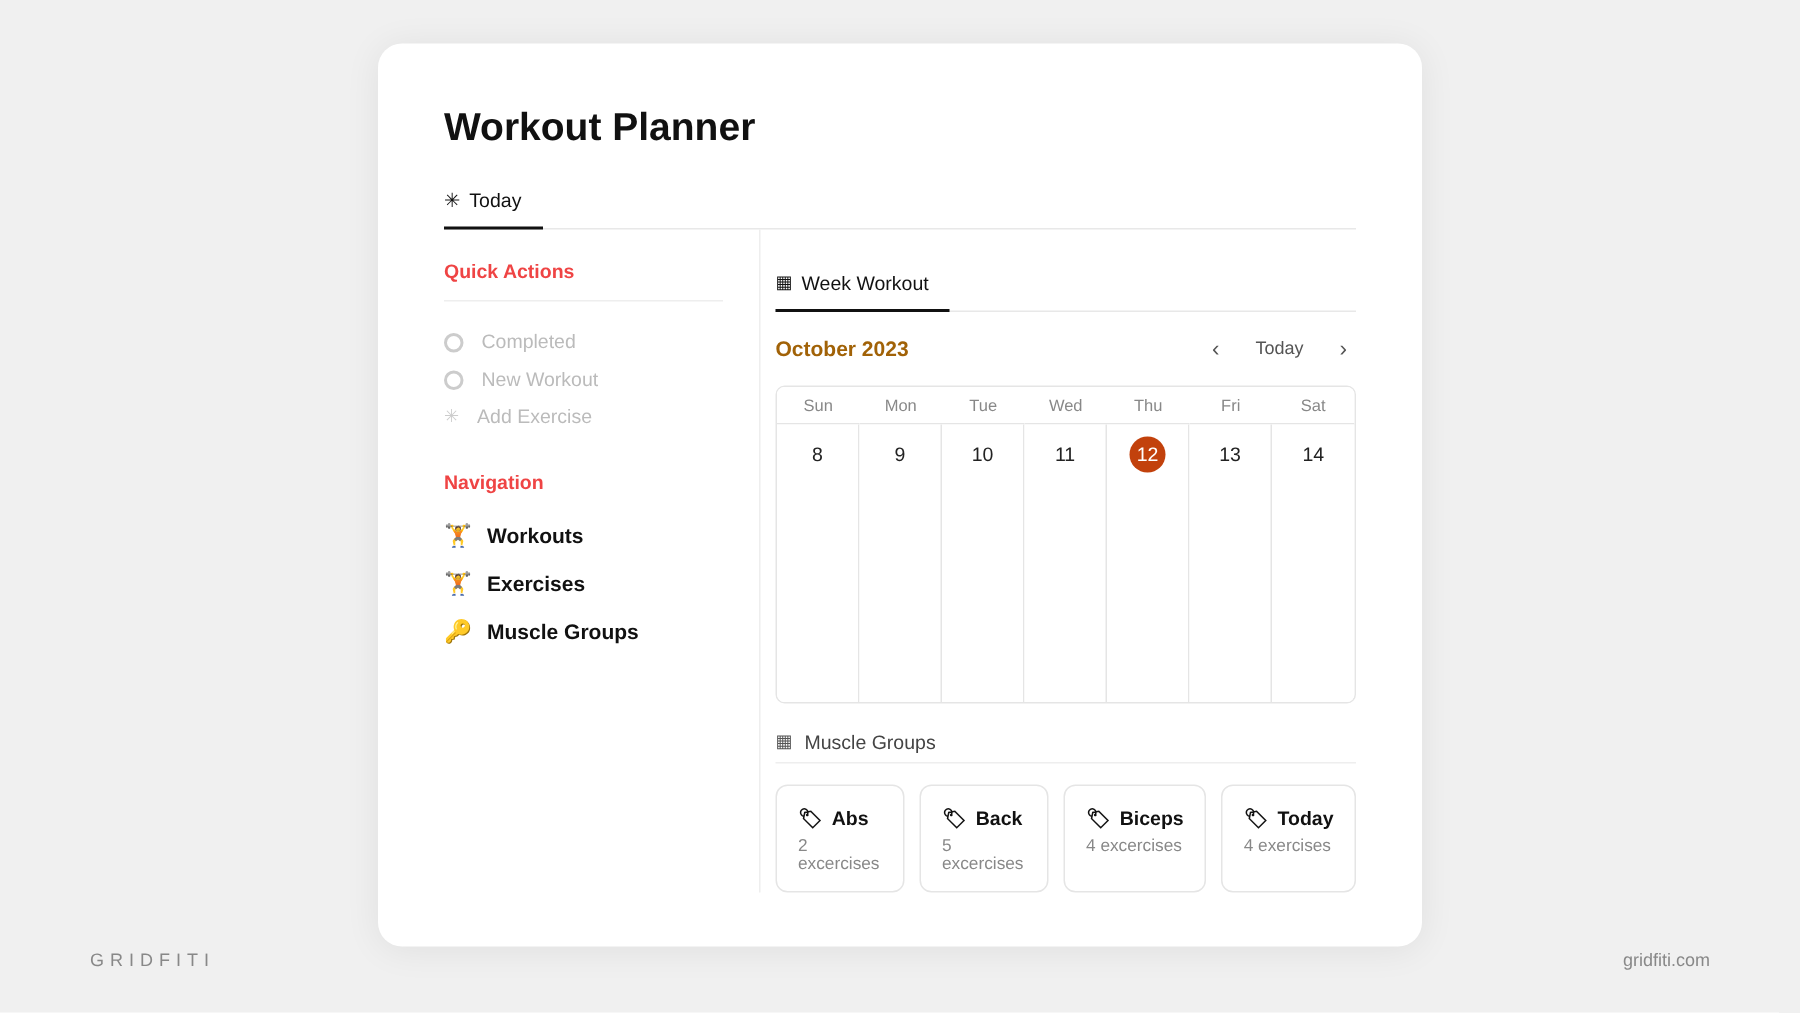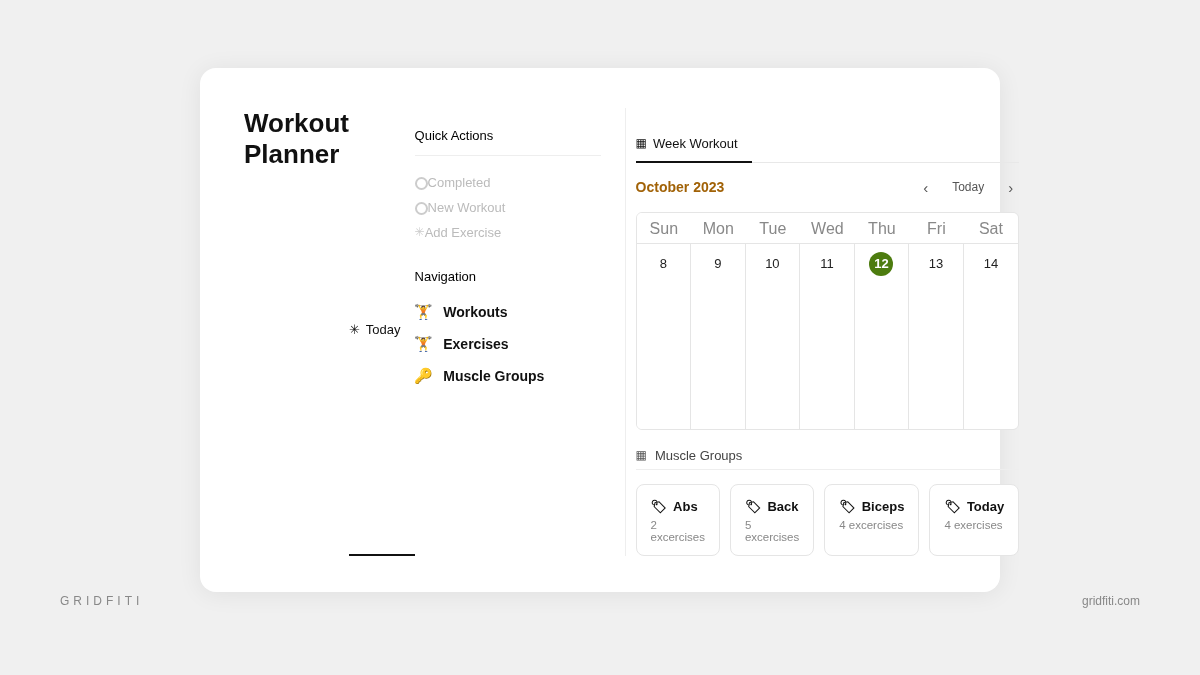--- a/index.html
+++ b/index.html
@@ -10,25 +10,25 @@
       height: 675px;
       display: flex;
       flex-direction: column;
       align-items: center;
       justify-content: center;
       overflow: hidden;
     }
     .main-card {
       background: #fff;
       border-radius: 16px;
-      width: 800px;
+      width: 696px;
       min-height: 510px;
       padding: 40px 44px 36px 44px;
       display: flex;
-      flex-direction: row;
+      flex-direction: column;
       box-shadow: 0 2px 24px rgba(0,0,0,0.07);
     }
     .page-title {
       font-size: 26px;
       font-weight: 700;
       color: #111;
       margin-bottom: 18px;
     }
     .tabs-row {
       display: flex;
@@ -60,31 +60,31 @@
     
     .sidebar {
       width: 210px;
       min-width: 210px;
       padding-top: 20px;
       padding-right: 24px;
       flex-shrink: 0;
     }
     .sidebar-section-title {
       font-size: 13px;
-      font-weight: 400;
-      color: #000000;
+      font-weight: 700;
+      color: #ef4444;
       margin-bottom: 12px;
     }
     .quick-actions {
       margin-bottom: 24px;
     }
     .quick-action-item {
       display: flex;
       align-items: center;
-      gap: 0;
+      gap: 12px;
       font-size: 13px;
       color: #bbb;
       padding: 5px 0;
       cursor: pointer;
     }
     .nav-section {}
     .nav-item {
       display: flex;
       align-items: center;
       gap: 10px;
@@ -144,21 +144,21 @@
     }
     .week-grid {
       display: grid;
       grid-template-columns: repeat(7, 1fr);
       border: 1px solid #e5e5e5;
       border-radius: 6px;
       overflow: hidden;
     }
     .day-header {
       text-align: center;
-      font-size: 16px;
+      font-size: 11px;
       color: #888;
       padding: 7px 0 5px;
       border-bottom: 1px solid #e5e5e5;
       background: #fff;
     }
     .day-cell {
       border-right: 1px solid #e5e5e5;
       min-height: 185px;
       padding: 8px 6px;
       background: #fff;
@@ -171,23 +171,23 @@
       color: #222;
       width: 24px;
       height: 24px;
       display: flex;
       align-items: center;
       justify-content: center;
       border-radius: 50%;
       margin: 0 auto;
     }
     .day-num.today {
-      background: #4d7c0f;
+      background: #c2410c;
       color: #fff;
-      font-weight: 700;
+      font-weight: 400;
     }
     
     .section-tab-row {
       display: flex;
       align-items: center;
       gap: 8px;
       margin-top: 18px;
       margin-bottom: 14px;
       border-bottom: 1px solid #eee;
       padding-bottom: 6px;

